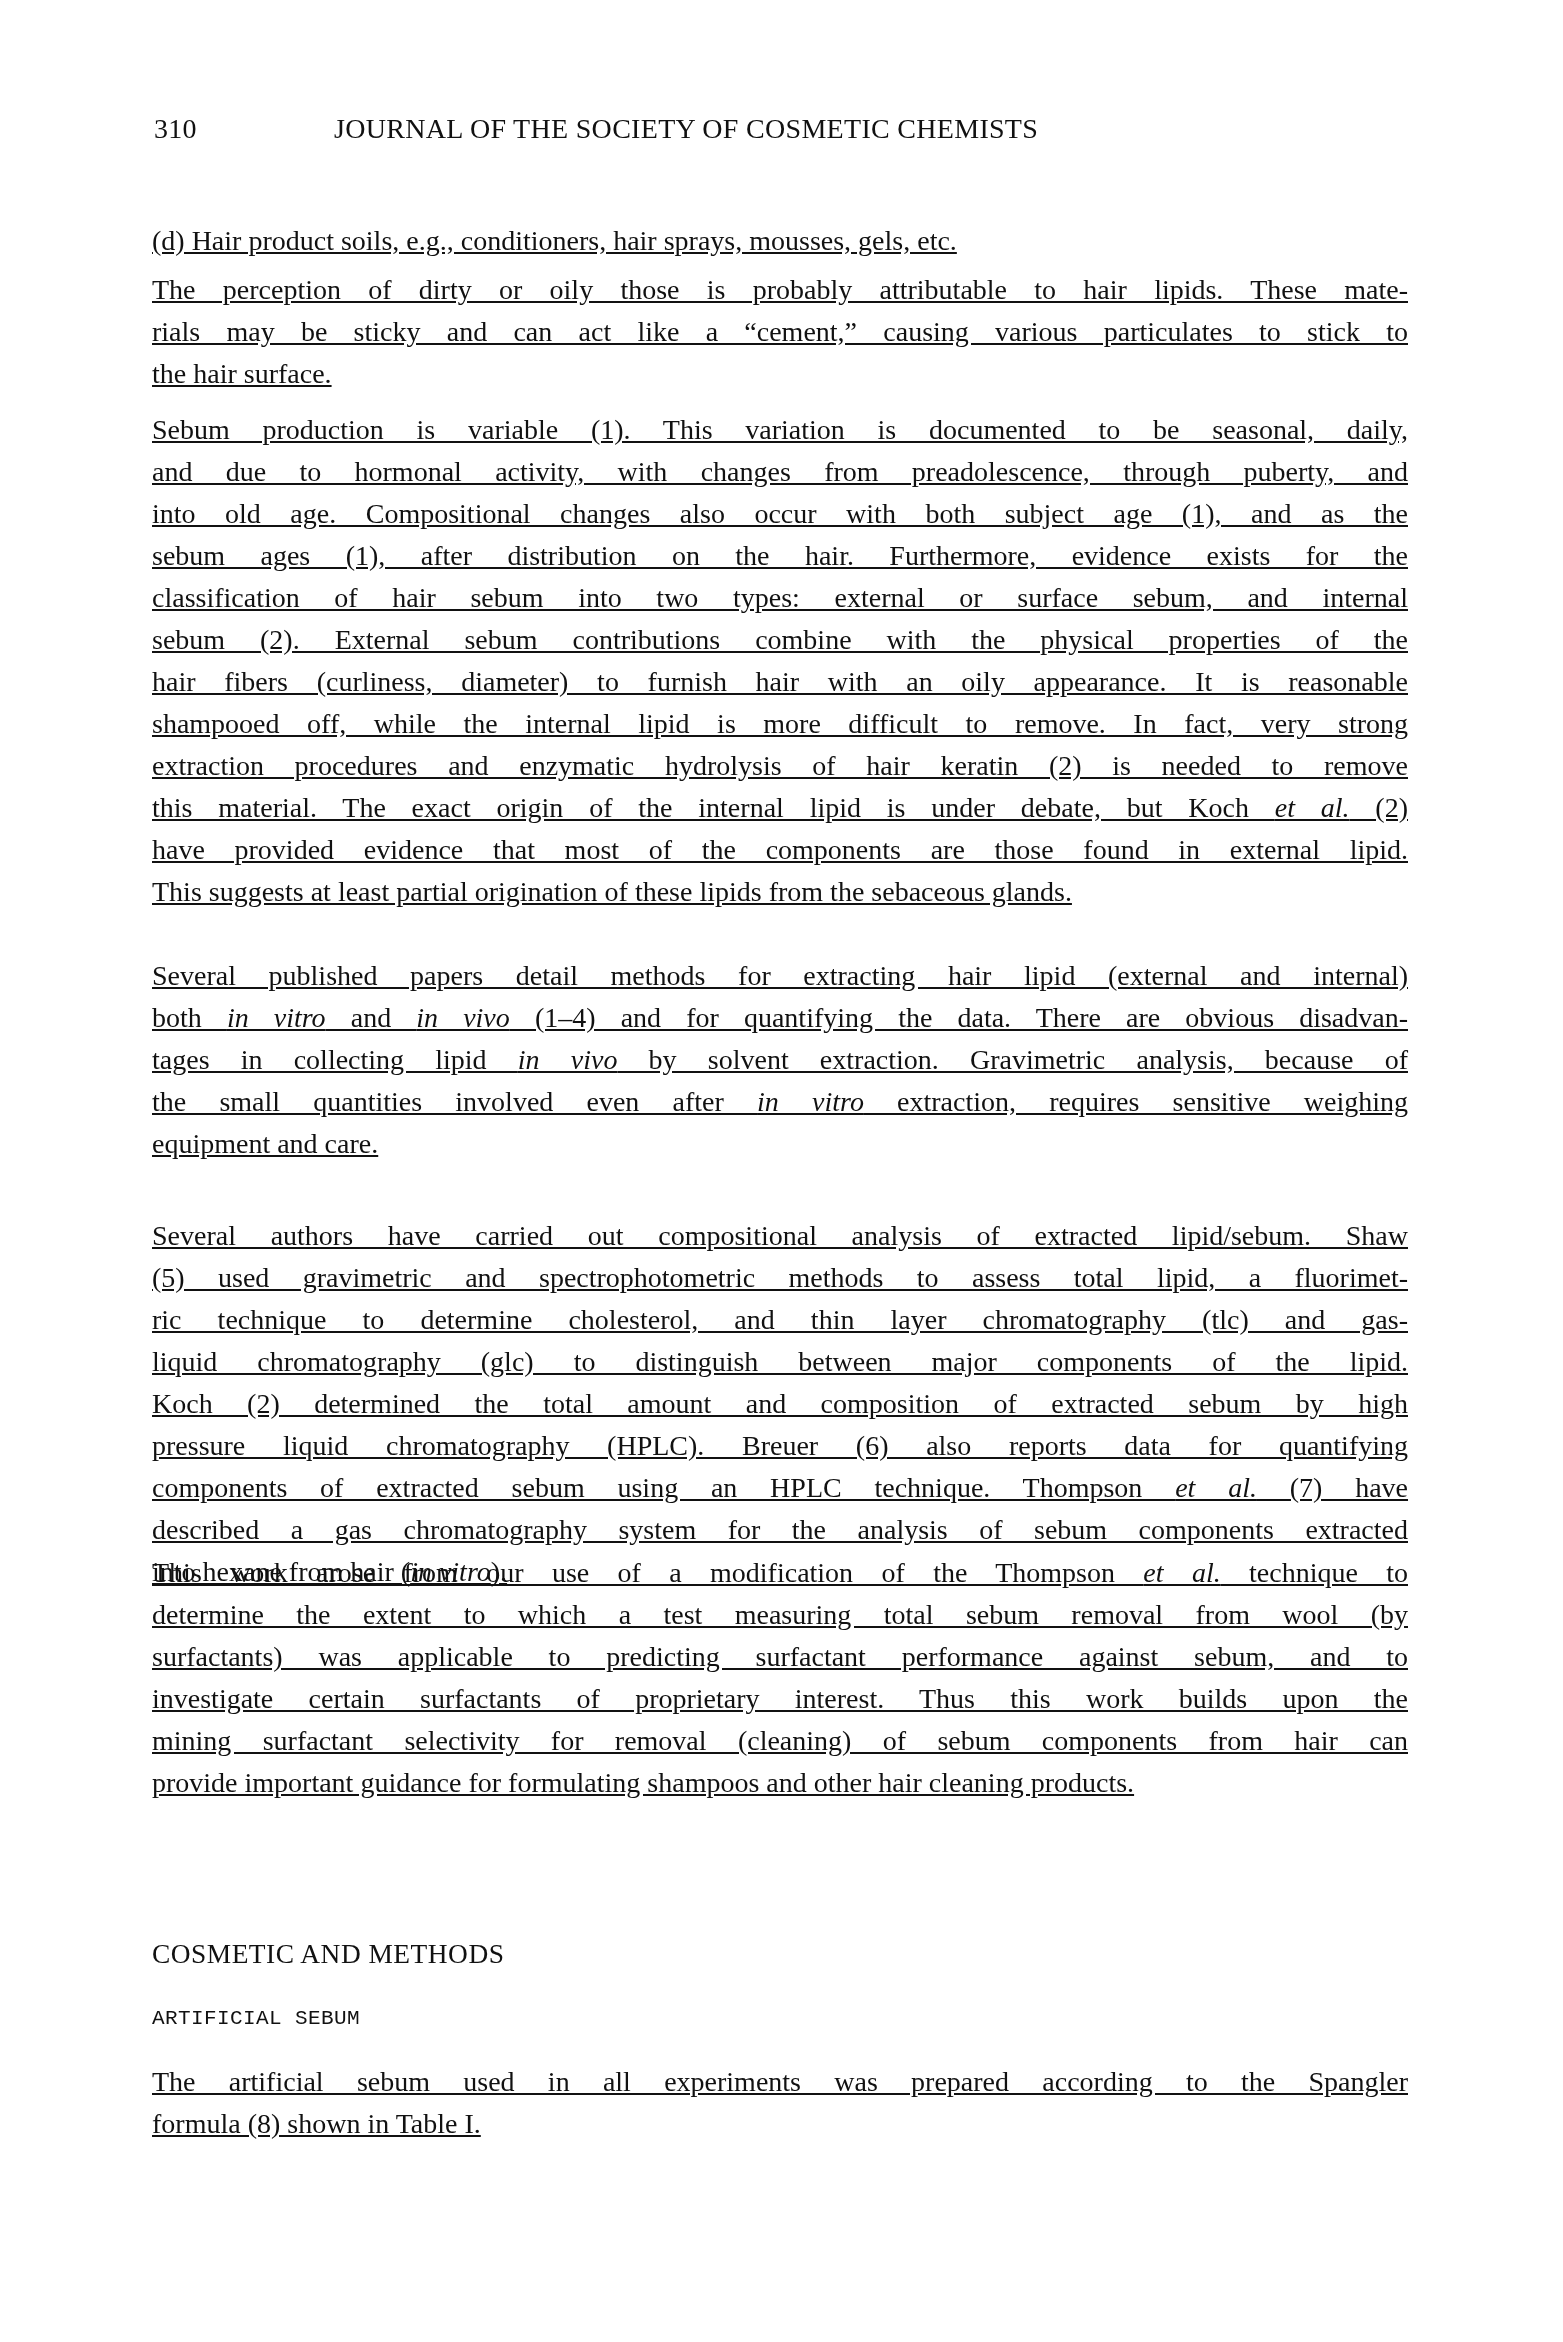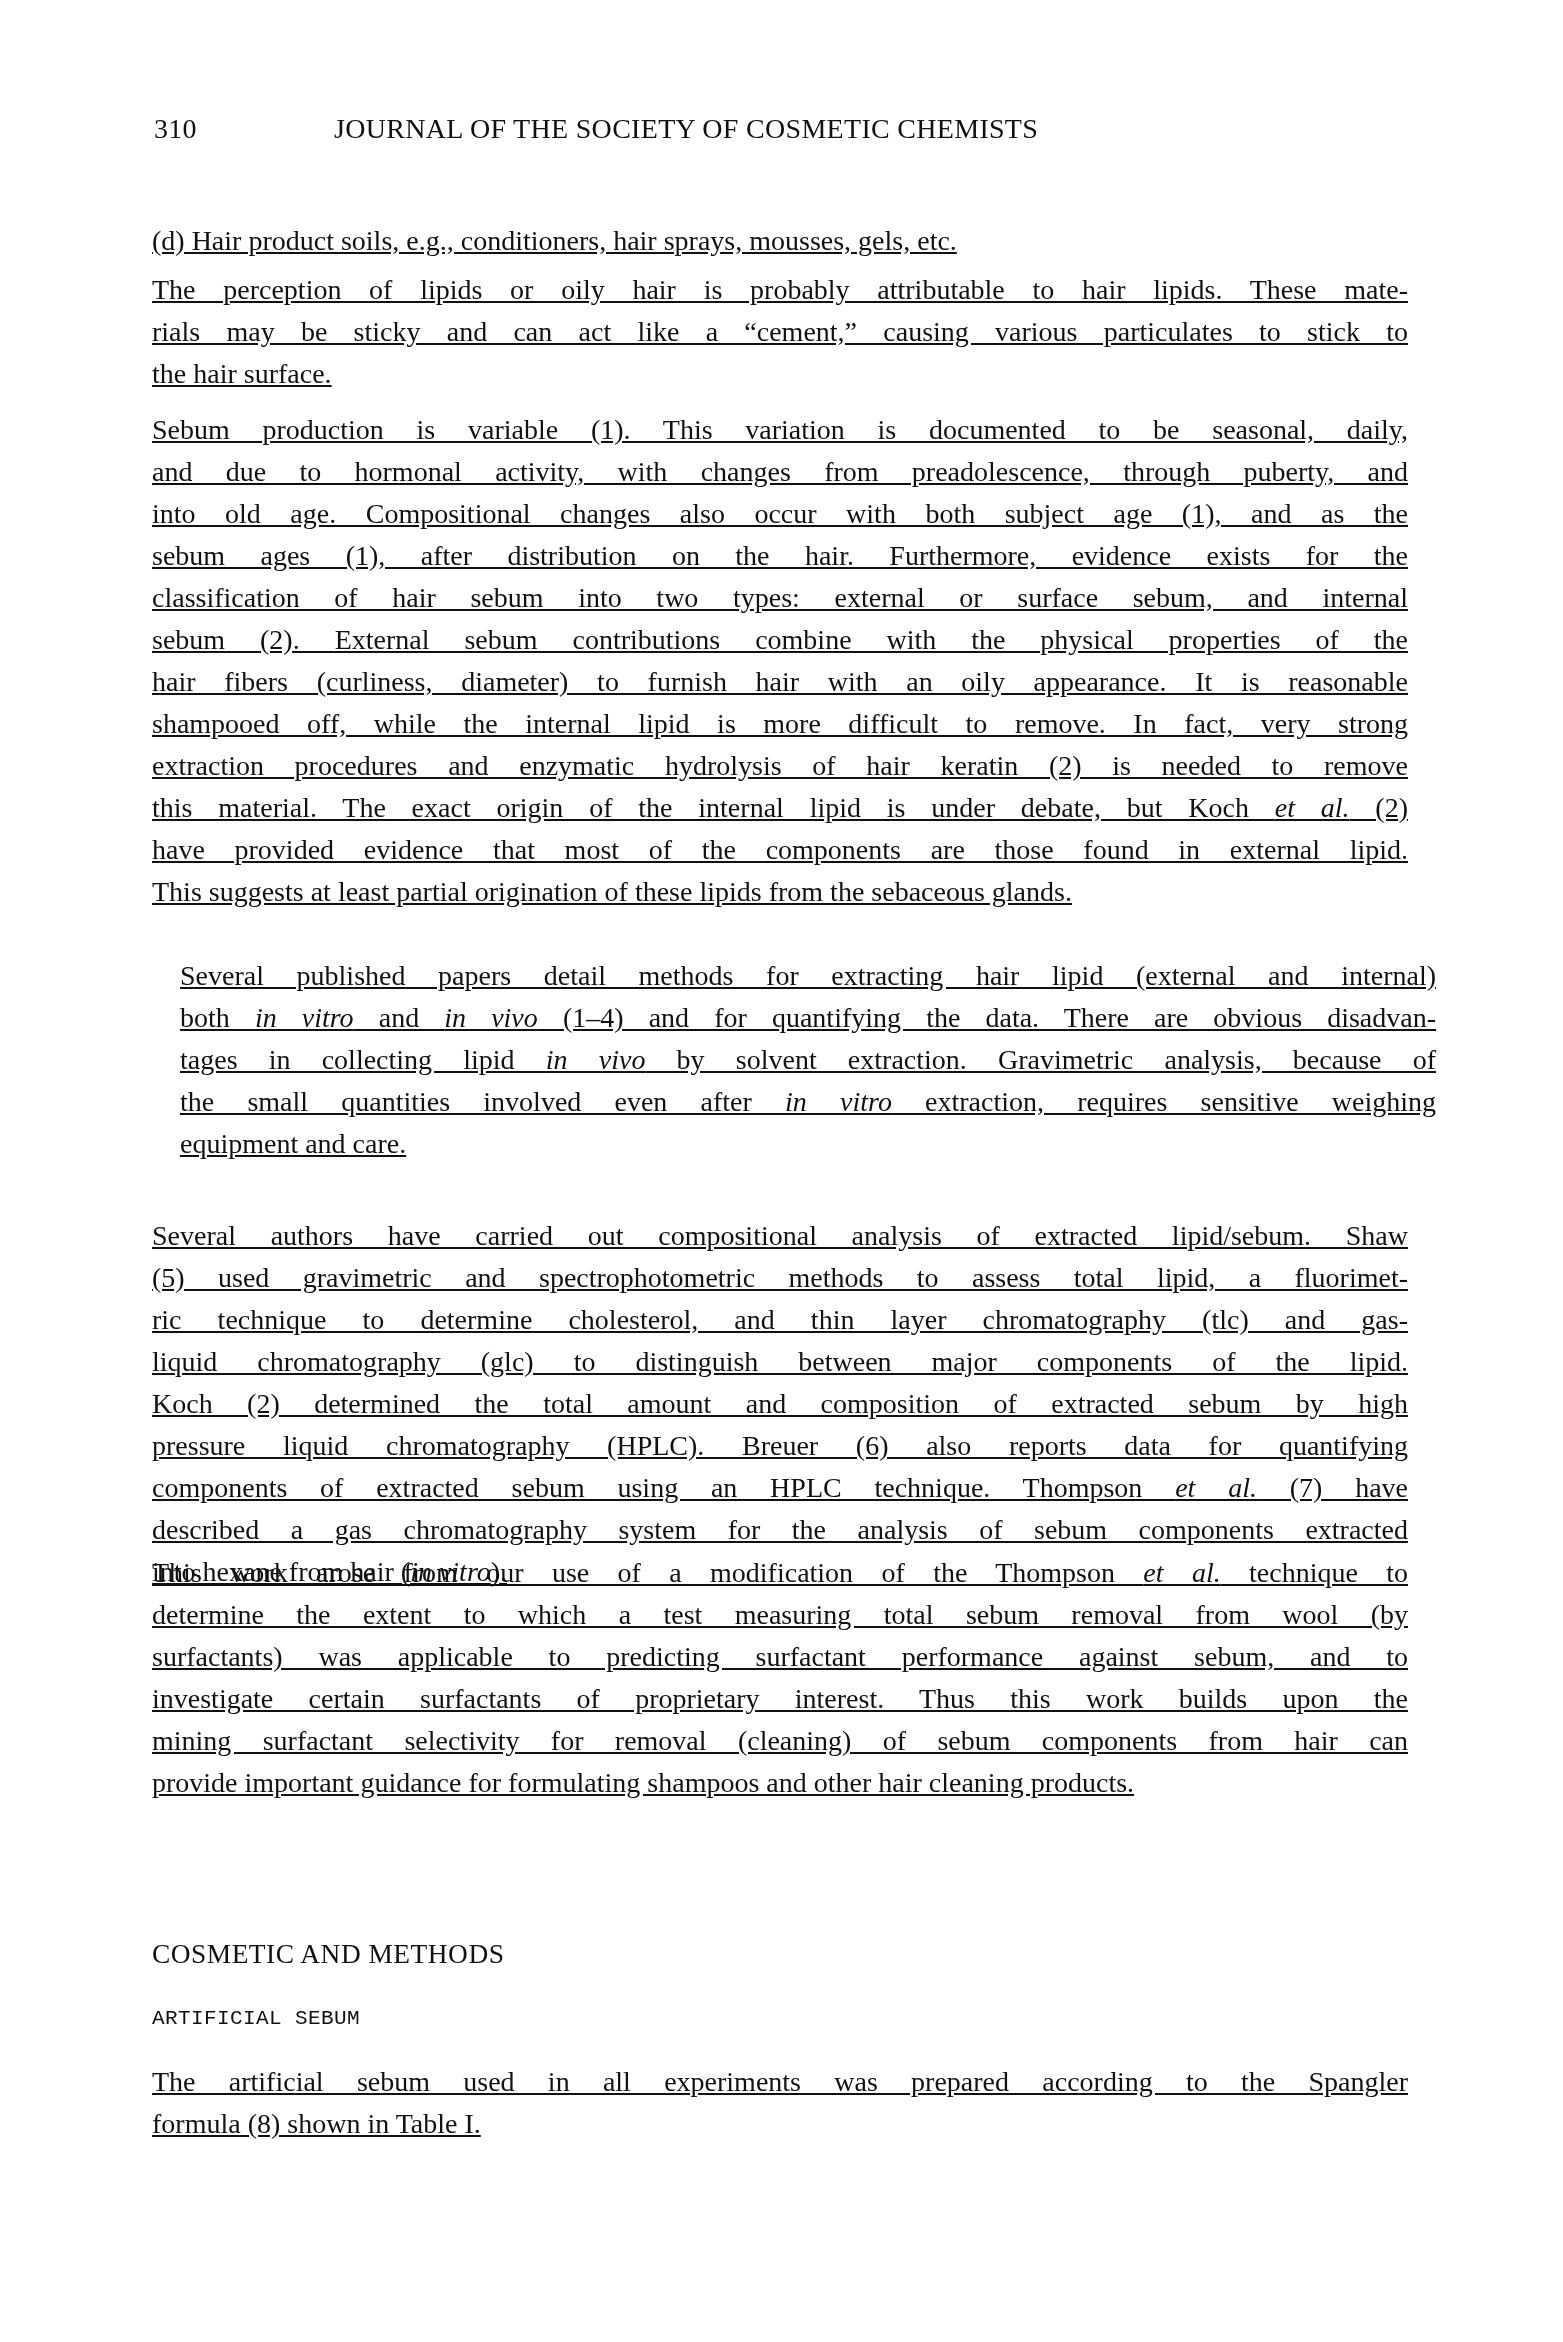--- a/index.html
+++ b/index.html
@@ -27,39 +27,39 @@
   <div class="running-head">
     <span class="folio">310</span>
     <span class="journal">JOURNAL OF THE SOCIETY OF COSMETIC CHEMISTS</span>
   </div>
 
   <div id="body-paragraphs">
       <div class="block" style="top: 203px;">
         <span class="line last"><span>(d)  Hair product soils, e.g., conditioners, hair sprays, mousses, gels, etc.</span></span>
       </div>
       <div class="block" style="top: 252px;">
-        <span class="line"><span>The perception of lipids or oily hair is probably attributable to hair lipids. These mate-</span></span>
+        <span class="line"><span>The perception of dirty or oily those is probably attributable to hair lipids. These mate-</span></span>
         <span class="line"><span>rials may be sticky and can act like a “cement,” causing various particulates to stick to</span></span>
         <span class="line last"><span>the hair surface.</span></span>
       </div>
       <div class="block" style="top: 392px;">
         <span class="line"><span>Sebum production is variable (1). This variation is documented to be seasonal, daily,</span></span>
         <span class="line"><span>and due to hormonal activity, with changes from preadolescence, through puberty, and</span></span>
         <span class="line"><span>into old age. Compositional changes also occur with both subject age (1), and as the</span></span>
         <span class="line"><span>sebum ages (1), after distribution on the hair. Furthermore, evidence exists for the</span></span>
         <span class="line"><span>classification of hair sebum into two types: external or surface sebum, and internal</span></span>
         <span class="line"><span>sebum (2). External sebum contributions combine with the physical properties of the</span></span>
         <span class="line"><span>hair fibers (curliness, diameter) to furnish hair with an oily appearance. It is reasonable</span></span>
         <span class="line"><span>shampooed off, while the internal lipid is more difficult to remove. In fact, very strong</span></span>
         <span class="line"><span>extraction procedures and enzymatic hydrolysis of hair keratin (2) is needed to remove</span></span>
         <span class="line"><span>this material. The exact origin of the internal lipid is under debate, but Koch </span><i>et al.</i><span> (2)</span></span>
         <span class="line"><span>have provided evidence that most of the components are those found in external lipid.</span></span>
         <span class="line last"><span>This suggests at least partial origination of these lipids from the sebaceous glands.</span></span>
       </div>
-      <div class="block" style="top: 938px; margin-left: 28px;">
+      <div class="block" style="top: 938px;">
         <span class="line"><span>Several published papers detail methods for extracting hair lipid (external and internal)</span></span>
         <span class="line"><span>both </span><i>in vitro</i><span> and </span><i>in vivo</i><span> (1–4) and for quantifying the data. There are obvious disadvan-</span></span>
         <span class="line"><span>tages in collecting lipid </span><i>in vivo</i><span> by solvent extraction. Gravimetric analysis, because of</span></span>
         <span class="line"><span>the small quantities involved even after </span><i>in vitro</i><span> extraction, requires sensitive weighing</span></span>
         <span class="line last"><span>equipment and care.</span></span>
       </div>
       <div class="block" style="top: 1198px;">
         <span class="line"><span>Several authors have carried out compositional analysis of extracted lipid/sebum. Shaw</span></span>
         <span class="line"><span>(5) used gravimetric and spectrophotometric methods to assess total lipid, a fluorimet-</span></span>
         <span class="line"><span>ric technique to determine cholesterol, and thin layer chromatography (tlc) and gas-</span></span>

